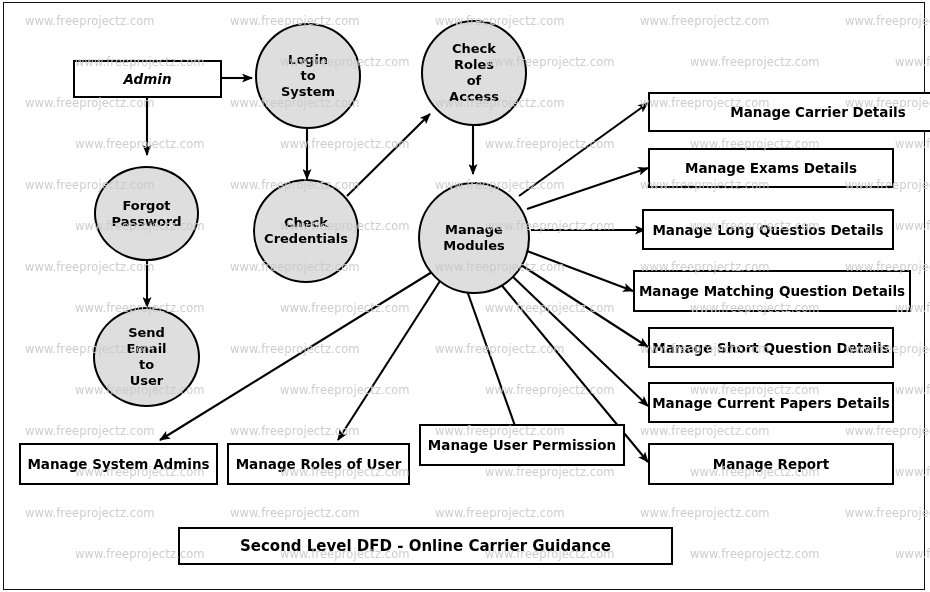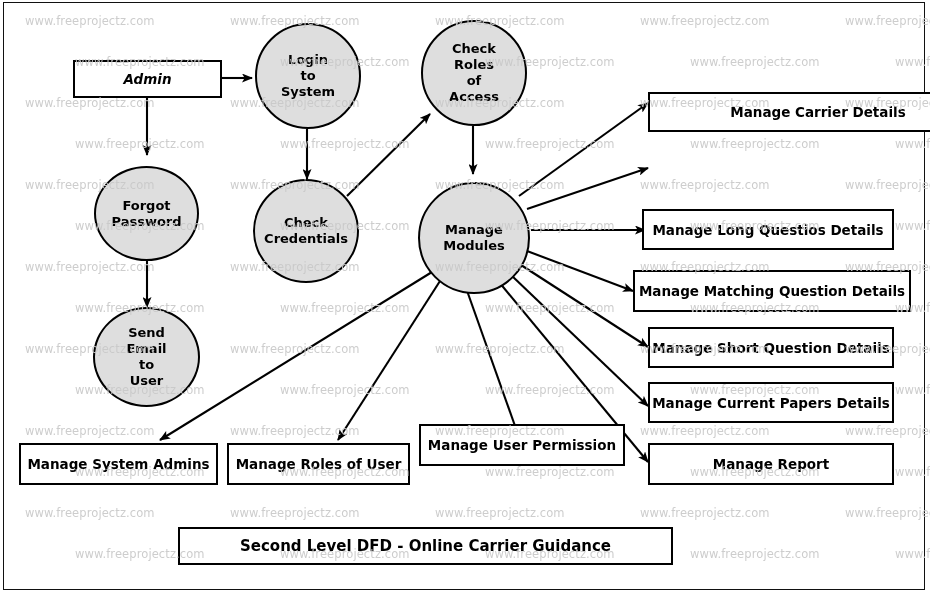--- a/index.html
+++ b/index.html
@@ -277,20 +277,23 @@
       <span>Email</span><br>
       <span>to</span><br>
       <span>User</span>
     </span>
   </div>
 
   <div class="node datastore" style="left:648px; top:92px; width:292px; height:40px;padding-left:48px;">
     <span class="lbl">Manage Carrier Details</span>
   </div>
 
+  <div class="node datastore" style="left:648px; top:148px; width:246px; height:40px;">
+    <span class="lbl">Manage Exams Details</span>
+  </div>
 
   <div class="node datastore" style="left:642px; top:209px; width:252px; height:41px;">
     <span class="lbl">Manage Long Questios Details</span>
   </div>
 
   <div class="node datastore" style="left:633px; top:270px; width:278px; height:42px;">
     <span class="lbl">Manage Matching Question Details</span>
   </div>
 
   <div class="node datastore" style="left:648px; top:327px; width:246px; height:41px;">

